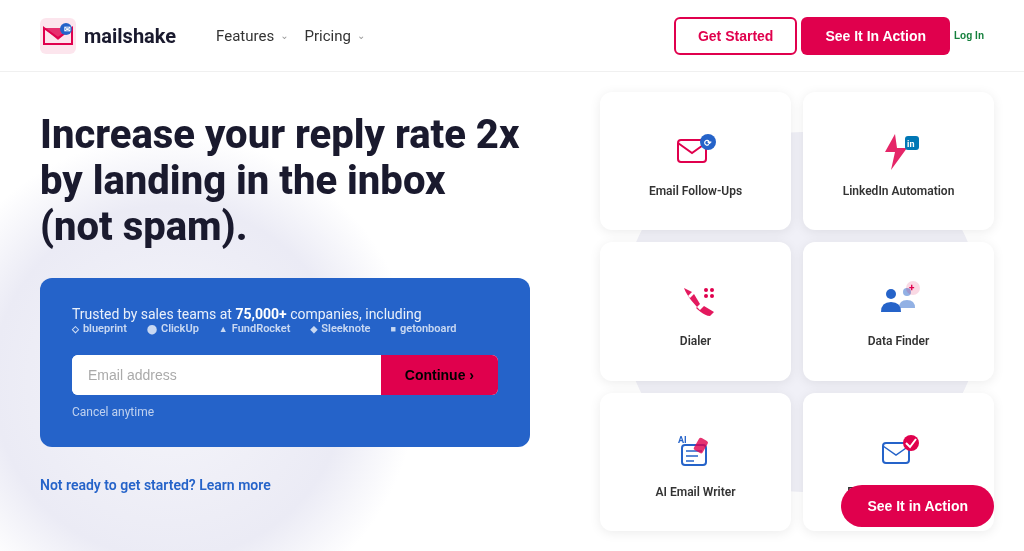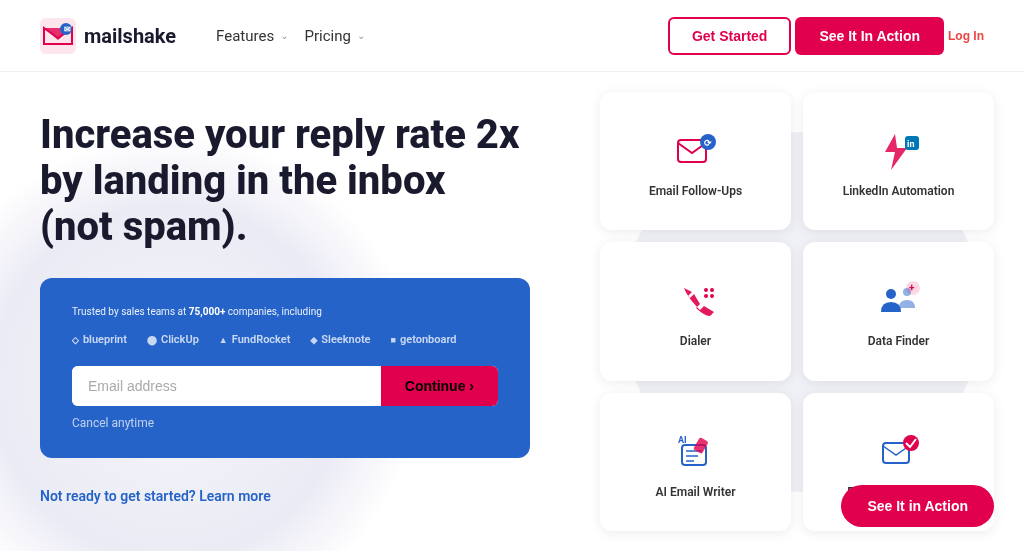--- a/index.html
+++ b/index.html
@@ -77,22 +77,22 @@
       color: #fff;
       padding: 11px 24px;
       border-radius: 6px;
       font-size: 14px;
       font-weight: 600;
       cursor: pointer;
     }
     .btn-login {
       background: none;
       border: none;
-      color: #ef4444;
-      font-size: 12px;
+      color: #15803d;
+      font-size: 10px;
       font-weight: 600;
       cursor: pointer;
     }
 
     
     .main-content {
       display: flex;
       height: calc(551px - 72px);
     }
 
@@ -130,23 +130,22 @@
     .cta-box {
       background: #2563c9;
       border-radius: 12px;
       padding: 28px 32px;
       margin-top: 28px;
       position: relative;
       z-index: 1;
       max-width: 490px;
     }
     .cta-trusted {
-      font-size: 10px;
+      font-size: 14px;
       color: rgba(255,255,255,0.9);
-      margin-bottom: 16px;
     }
     .cta-trusted strong {
       font-weight: 700;
       color: #fff;
     }
     .company-logos {
       display: flex;
       align-items: center;
       gap: 20px;
       margin-bottom: 20px;

